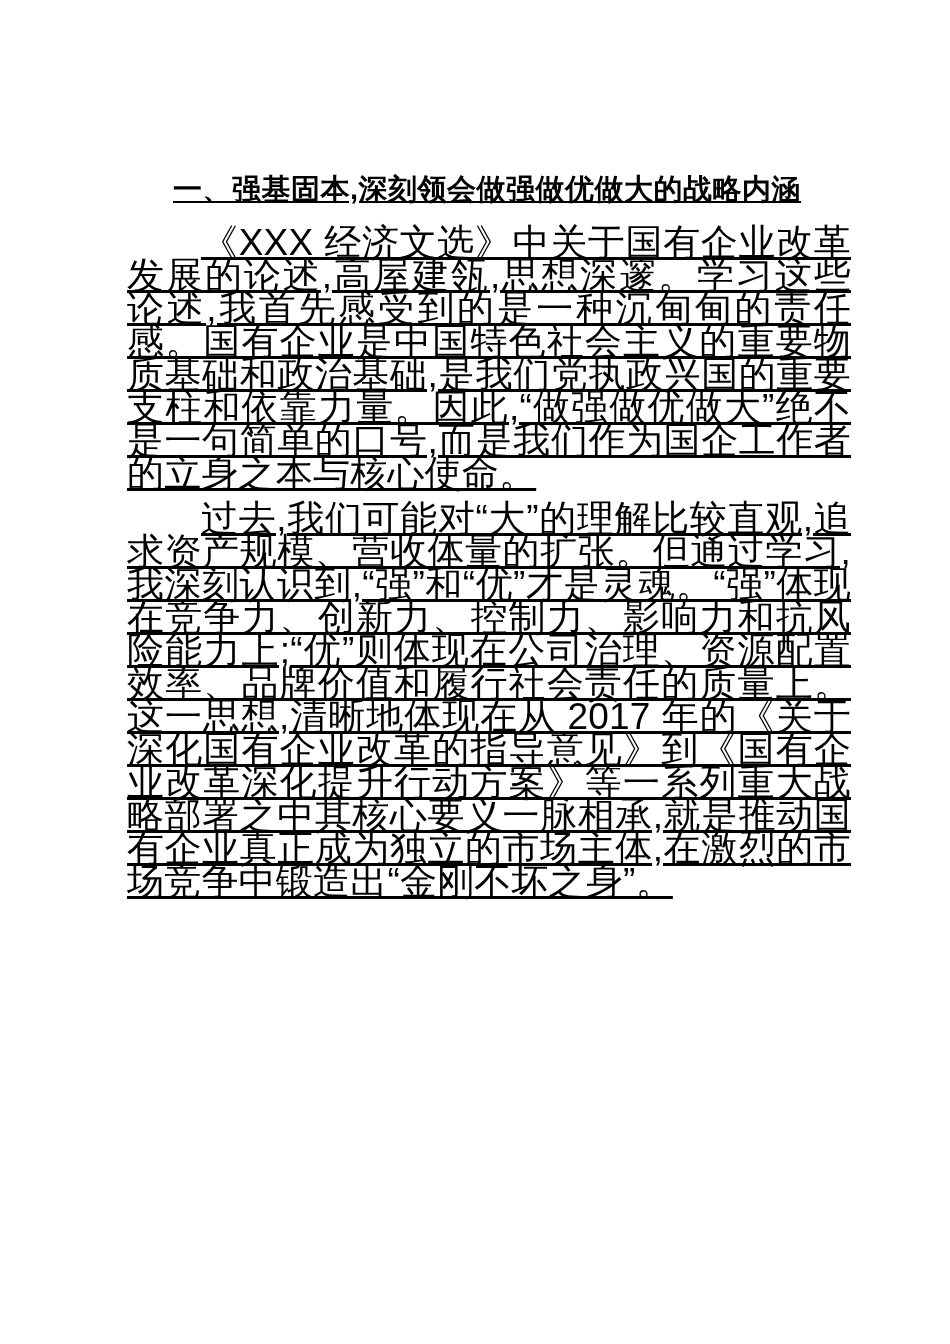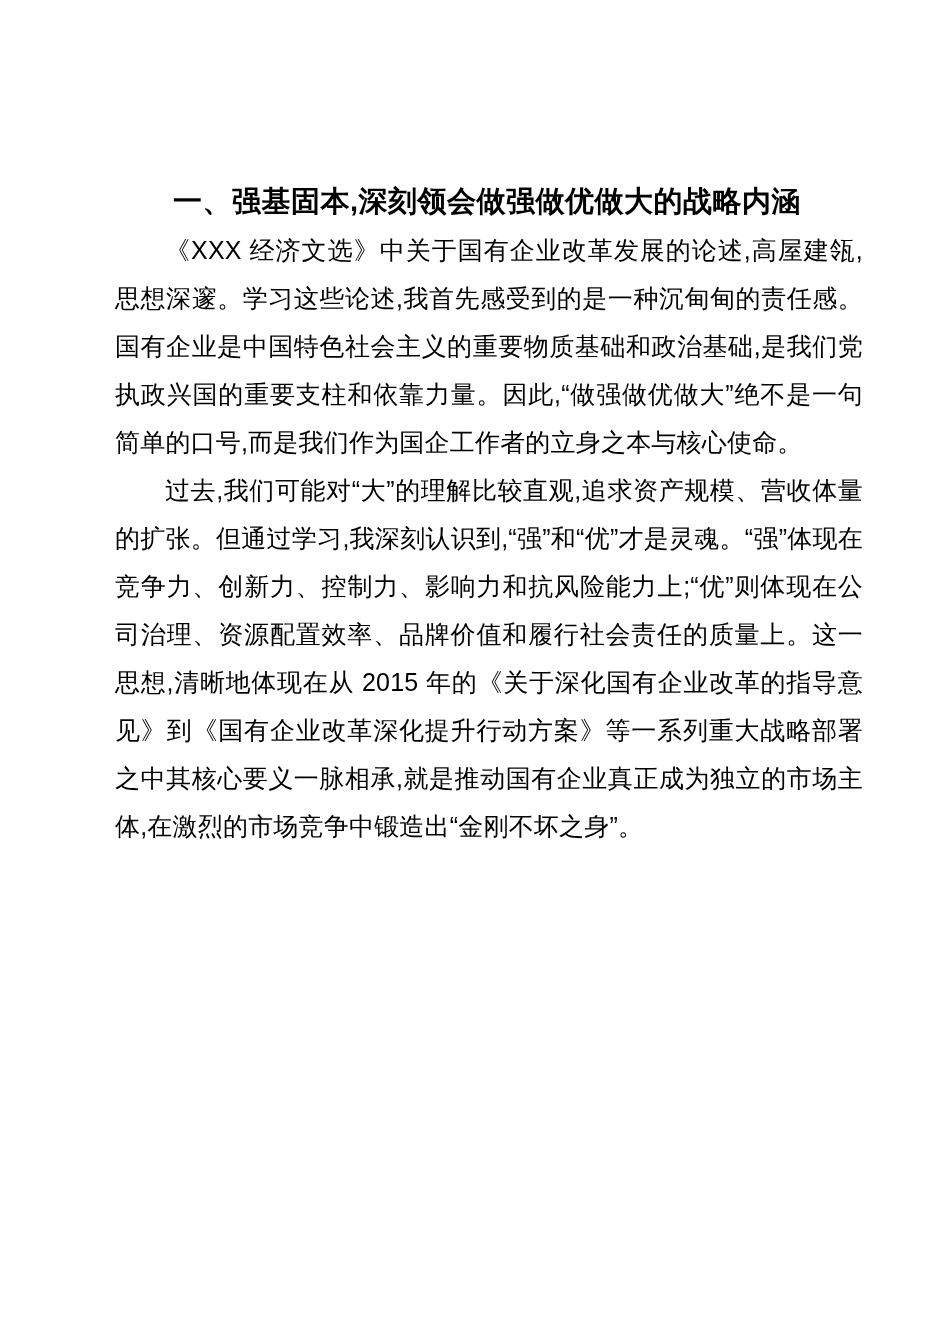--- a/index.html
+++ b/index.html
@@ -12,44 +12,45 @@
     width: 950px;
     height: 1344px;
     background: #ffffff;
     overflow: hidden;
     font-family: "Liberation Sans", "DejaVu Sans", sans-serif;
     color: #000000;
   }
   .content {
     position: absolute;
     left: 115px;
-    top: 176px;
+    top: 164px;
     width: 748px;
+    text-decoration: underline;
   }
   .doc-heading {
     margin: 0;
     font-size: 29px;
     line-height: 50px;
     font-weight: 700;
     text-indent: 2em;
     letter-spacing: 0.5px;
     white-space: nowrap;
   }
   .doc-para {
-    margin: 0;
-    font-size: 25px;
-    line-height: 48px;
+    margin: 12px;
+    font-size: 37px;
+    line-height: 33px;
     text-indent: 2em;
     text-align: justify;
     text-justify: inter-character;
     letter-spacing: 0.2px;
   }
 </style>
 </head>
 <body>
 
 <div class="page">
   <div class="content">
     <h2 class="doc-heading">一、强基固本,深刻领会做强做优做大的战略内涵</h2>
     <p class="doc-para">《XXX 经济文选》中关于国有企业改革发展的论述,高屋建瓴,思想深邃。学习这些论述,我首先感受到的是一种沉甸甸的责任感。国有企业是中国特色社会主义的重要物质基础和政治基础,是我们党执政兴国的重要支柱和依靠力量。因此,“做强做优做大”绝不是一句简单的口号,而是我们作为国企工作者的立身之本与核心使命。</p>
-    <p class="doc-para">过去,我们可能对“大”的理解比较直观,追求资产规模、营收体量的扩张。但通过学习,我深刻认识到,“强”和“优”才是灵魂。“强”体现在竞争力、创新力、控制力、影响力和抗风险能力上;“优”则体现在公司治理、资源配置效率、品牌价值和履行社会责任的质量上。这一思想,清晰地体现在从 2015 年的《关于深化国有企业改革的指导意见》到《国有企业改革深化提升行动方案》等一系列重大战略部署之中其核心要义一脉相承,就是推动国有企业真正成为独立的市场主体,在激烈的市场竞争中锻造出“金刚不坏之身”。</p>
+    <p class="doc-para">过去,我们可能对“大”的理解比较直观,追求资产规模、营收体量的扩张。但通过学习,我深刻认识到,“强”和“优”才是灵魂。“强”体现在竞争力、创新力、控制力、影响力和抗风险能力上;“优”则体现在公司治理、资源配置效率、品牌价值和履行社会责任的质量上。这一思想,清晰地体现在从 2017 年的《关于深化国有企业改革的指导意见》到《国有企业改革深化提升行动方案》等一系列重大战略部署之中其核心要义一脉相承,就是推动国有企业真正成为独立的市场主体,在激烈的市场竞争中锻造出“金刚不坏之身”。</p>
   </div>
 </div>
 
 </body></html>

